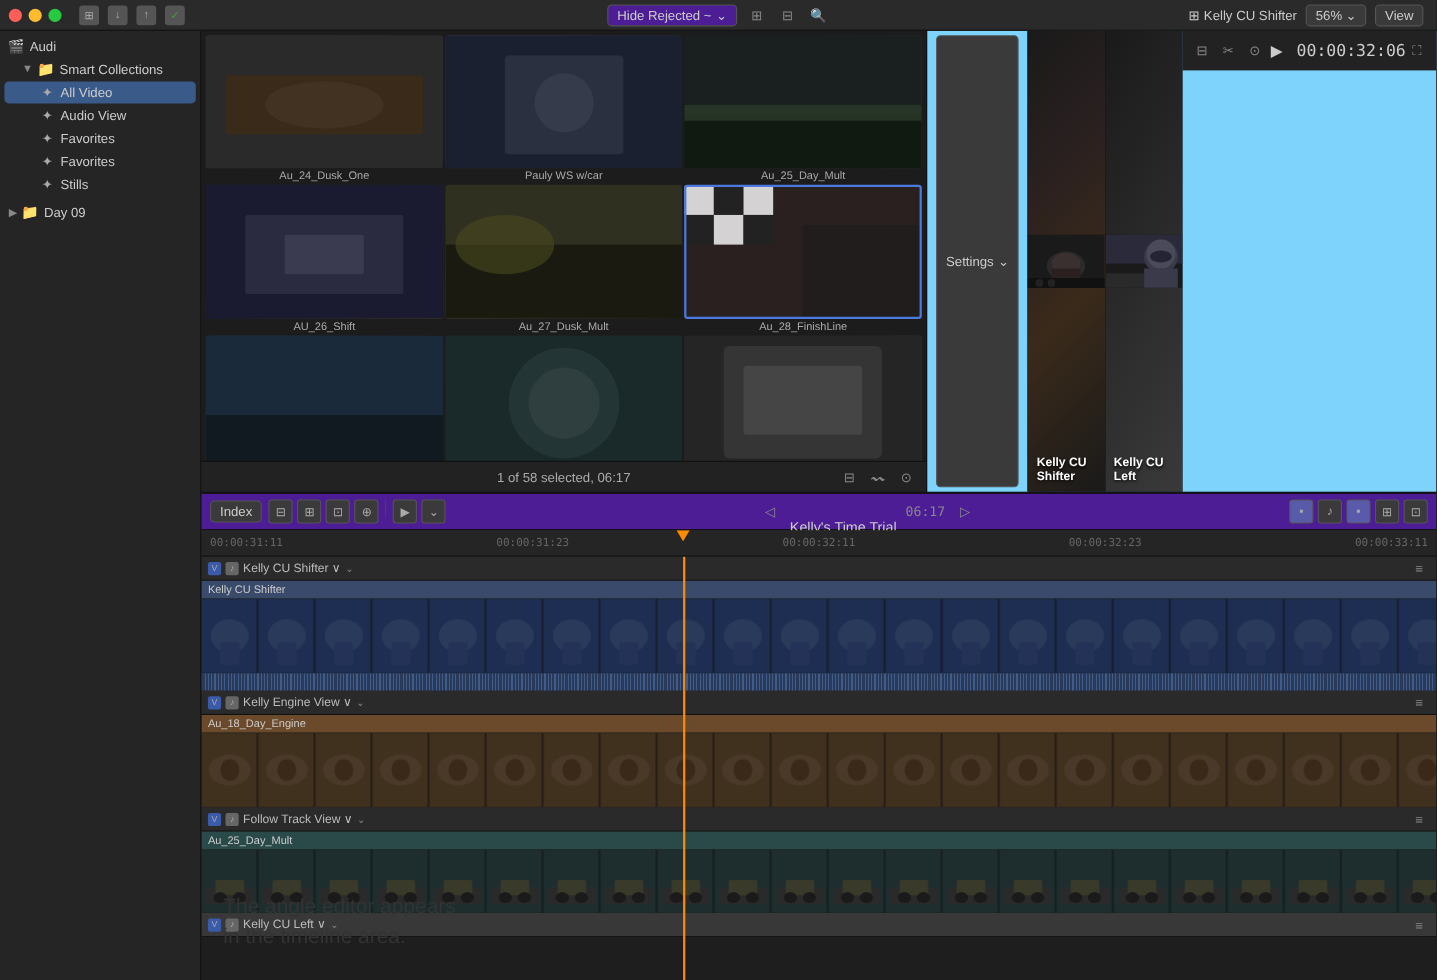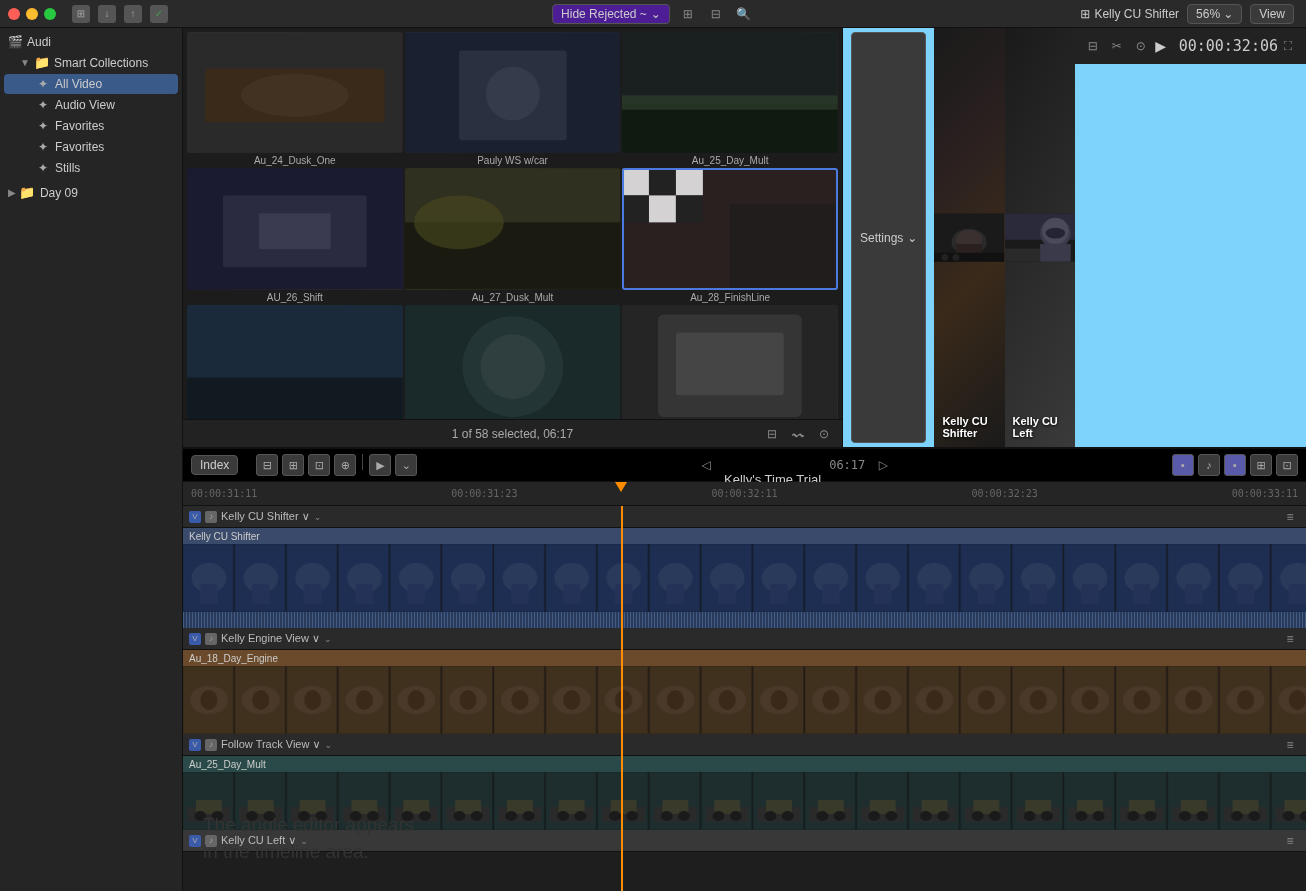--- a/index.html
+++ b/index.html
@@ -314,27 +314,27 @@
     
     .timeline-area {
       flex: 1;
       background: #1e1e1e;
       display: flex;
       flex-direction: column;
       overflow: hidden;
     }
     .timeline-toolbar {
       height: 34px;
-      background: #000000;
+      background: #4c1d95;
       border-bottom: 1px solid #111;
       border-top: 1px solid #111;
       display: flex;
       align-items: center;
       padding: 0 8px;
-      gap: 18px;
+      gap: 6px;
     }
     .timeline-toolbar-center {
       flex: 1;
       display: flex;
       align-items: center;
       justify-content: center;
       gap: 8px;
     }
     .timeline-title {
       font-size: 13px;

